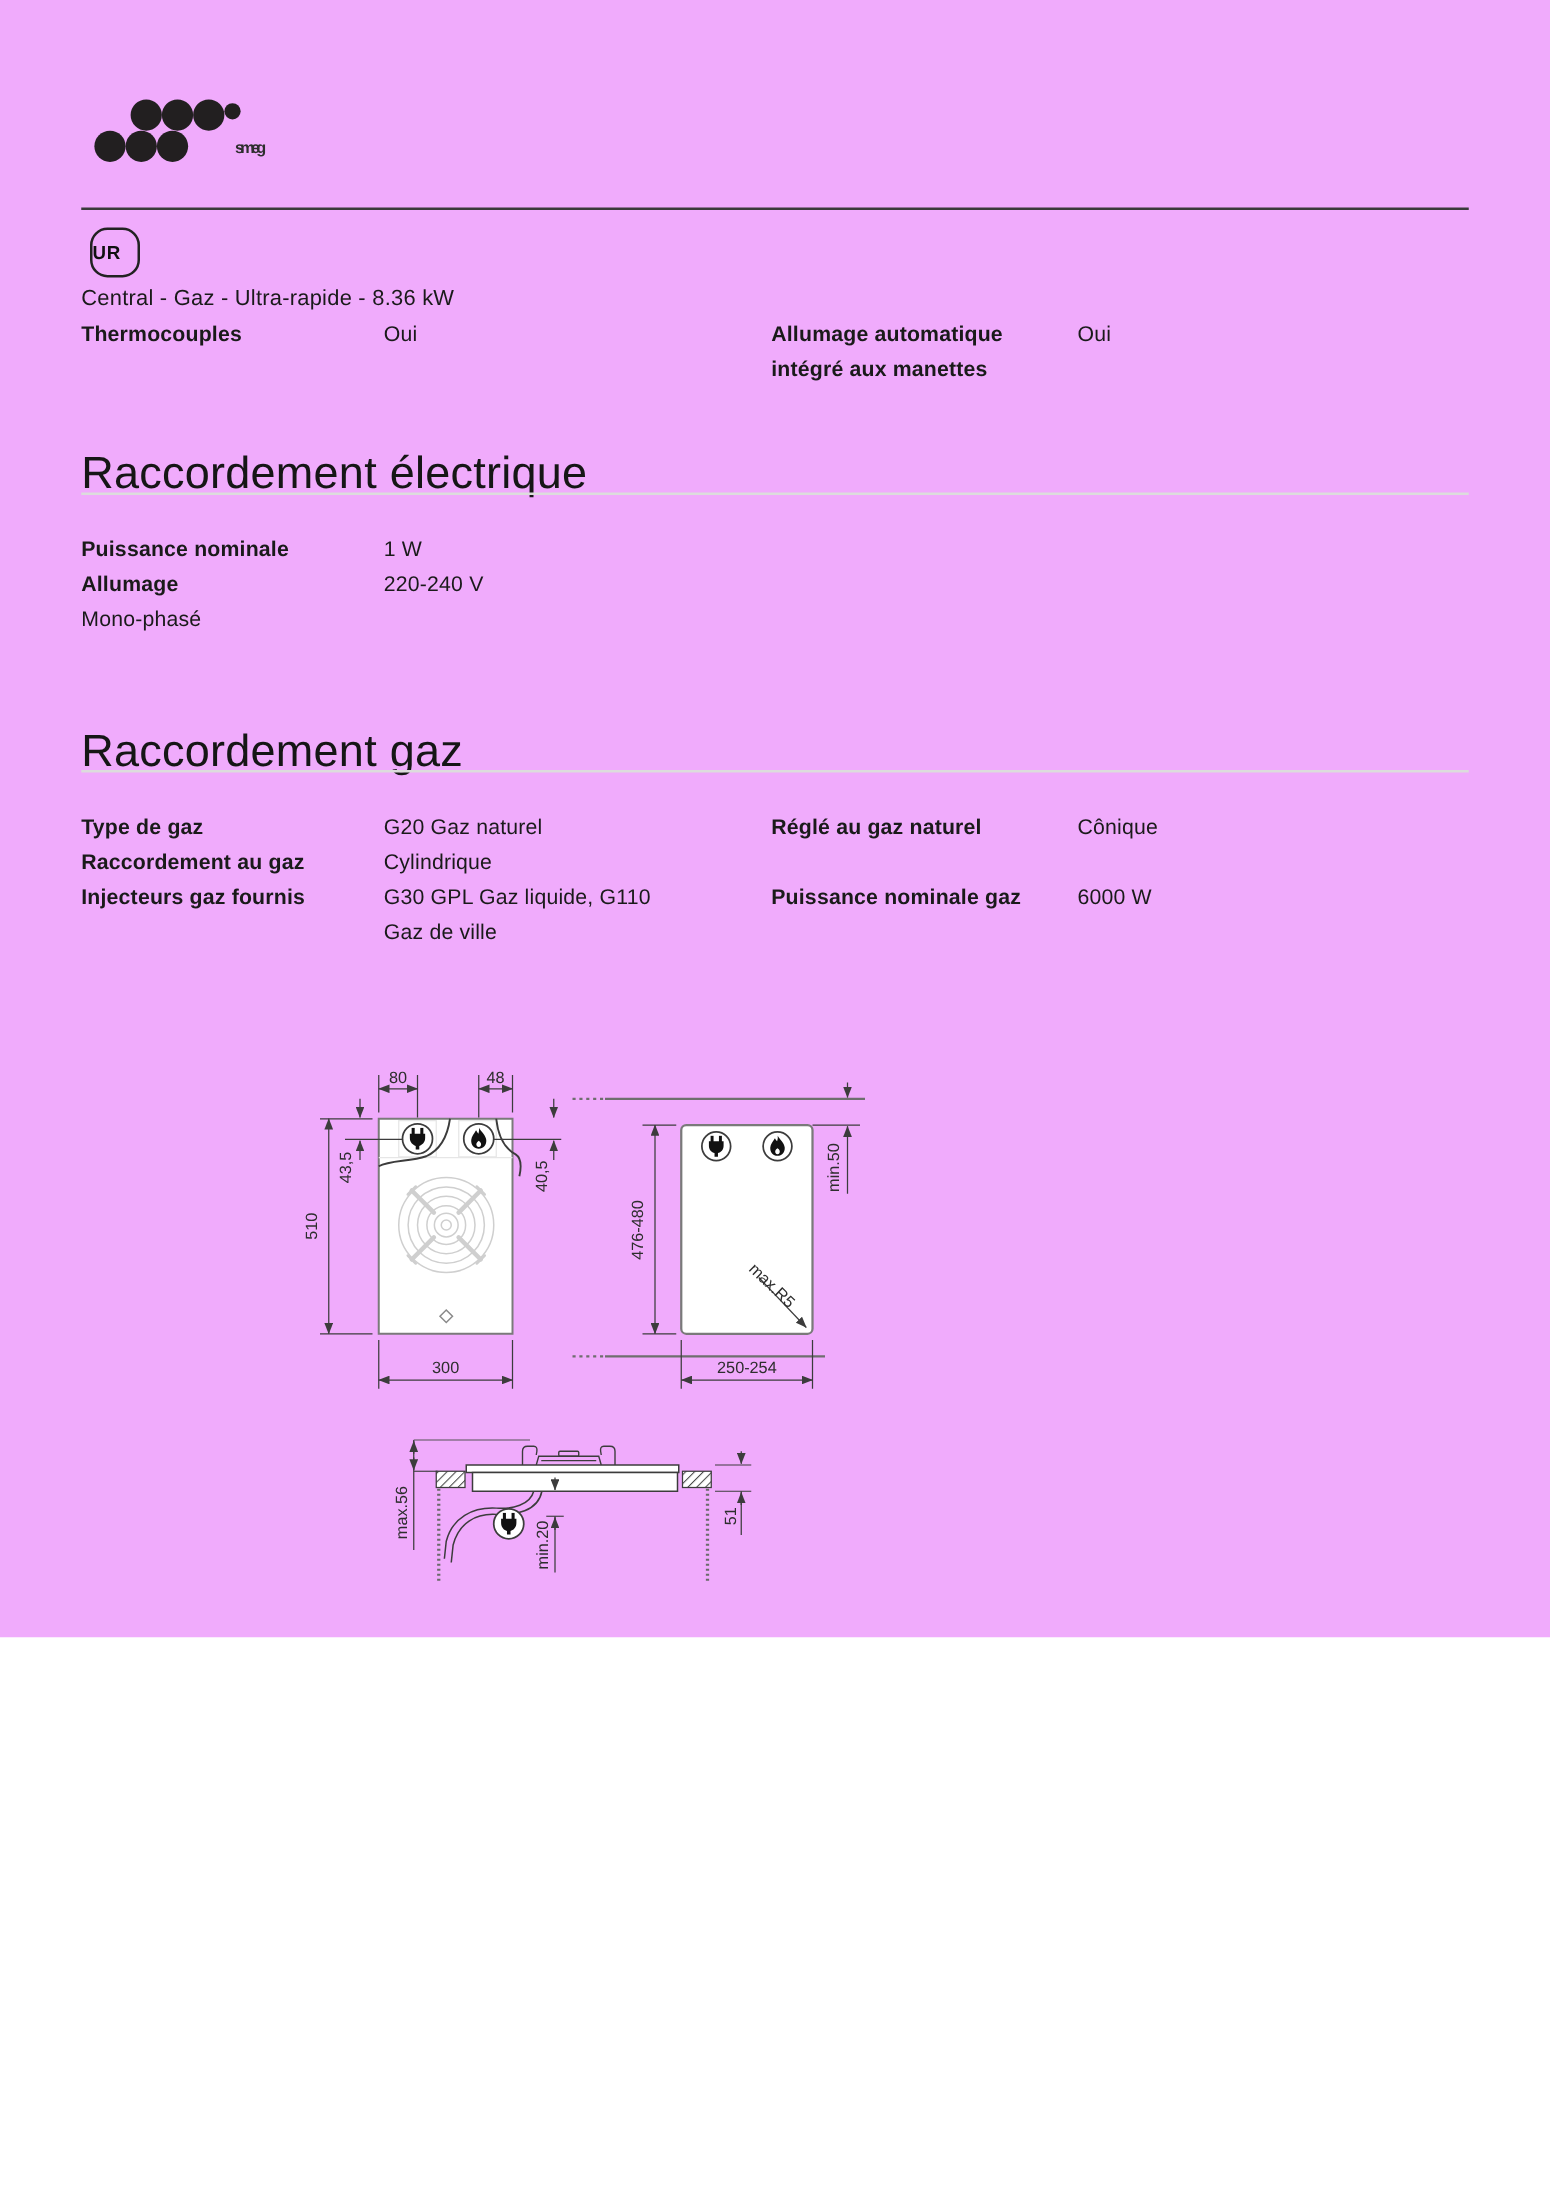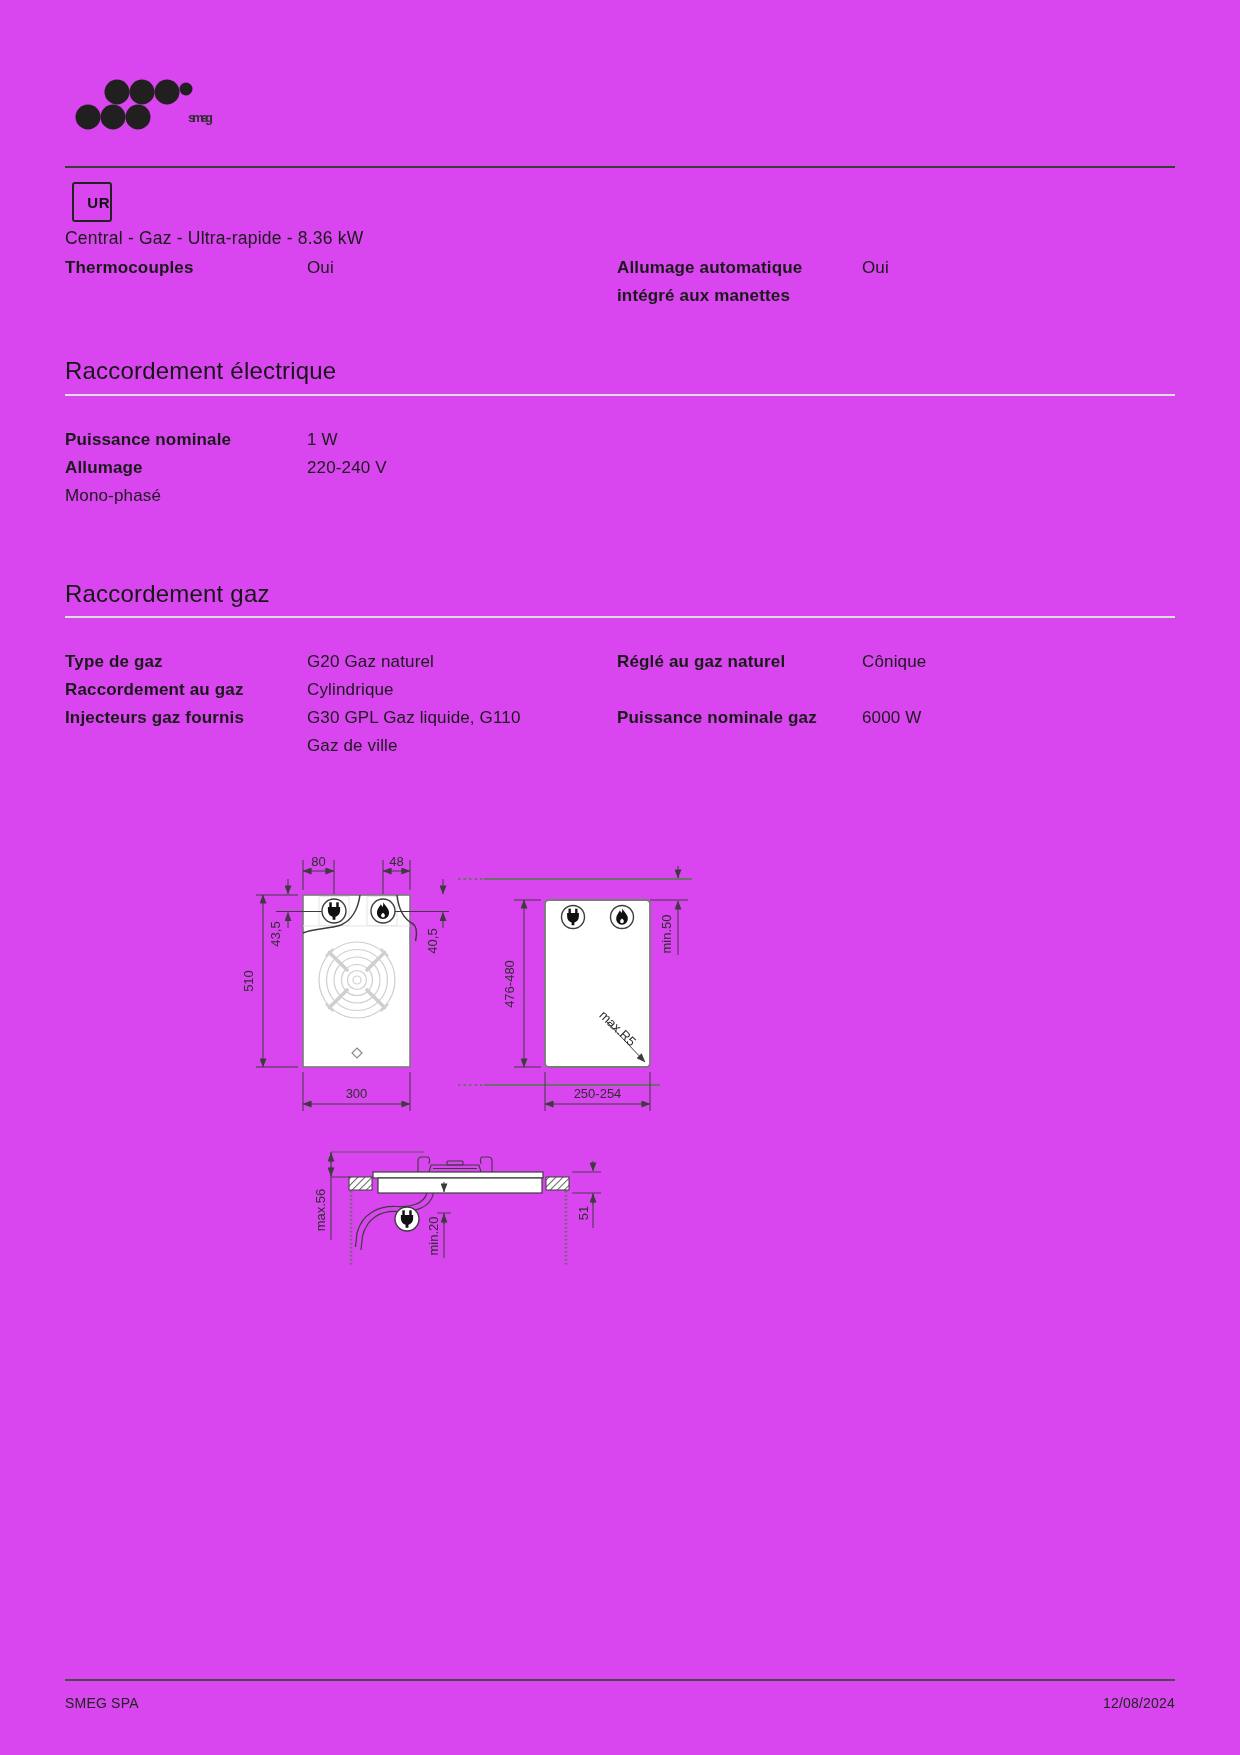--- a/index.html
+++ b/index.html
@@ -1,31 +1,31 @@
 <!DOCTYPE html>
 <html><head>
 <meta charset="utf-8">
 <style>
   html,body{margin:0;padding:0;background:#fff;}
   .page{
-    position:relative;width:1240px;height:1755px;background:#d946ef;
+    position:relative;width:1240px;height:1310px;background:#f0abfc;
     font-family:"Liberation Sans","DejaVu Sans",sans-serif;color:#1a1a1a;overflow:hidden;
   }
   .abs{position:absolute;}
   .rule{height:2px;width:1110px;left:65px;}
   .rule-dark{background:#3a3a3a;}
   .rule-light{background:#dcdcdc;}
   .rule-footer{background:#4a4a4a;}
   .badge{
-    left:72px;top:182px;width:36px;height:36px;border:2px solid #222;border-radius:3px;
-    display:flex;align-items:center;justify-content:flex-end;
+    left:72px;top:182px;width:36px;height:36px;border:2px solid #222;border-radius:14px;
+    display:flex;align-items:center;justify-content:flex-start;
     font-size:15px;font-weight:700;letter-spacing:.5px;color:#111;
   }
   .prodline{left:65px;top:228px;font-size:17.5px;letter-spacing:.2px;}
-  .sec-title{left:65px;font-size:24px;font-weight:500;letter-spacing:.2px;color:#161616;}
+  .sec-title{left:65px;font-size:36px;font-weight:500;letter-spacing:.2px;color:#161616;}
   .specgrid{display:grid;align-items:start;font-size:17px;letter-spacing:.15px;}
   .specgrid .lab{font-weight:700;padding-right:18px;}
   .specgrid > div{line-height:28px;}
   .gl{grid-template-columns:242px 310px;width:552px;}
   .gr{grid-template-columns:245px 313px;width:558px;}
   .valclip{max-width:238px;}
   .logo-text{font-weight:700;letter-spacing:-3px;}
   .footer-txt{font-size:14px;color:#222;letter-spacing:.2px;}
   svg text{font-family:"Liberation Sans","DejaVu Sans",sans-serif;font-size:13px;fill:#2e2e2e;}
 </style>

